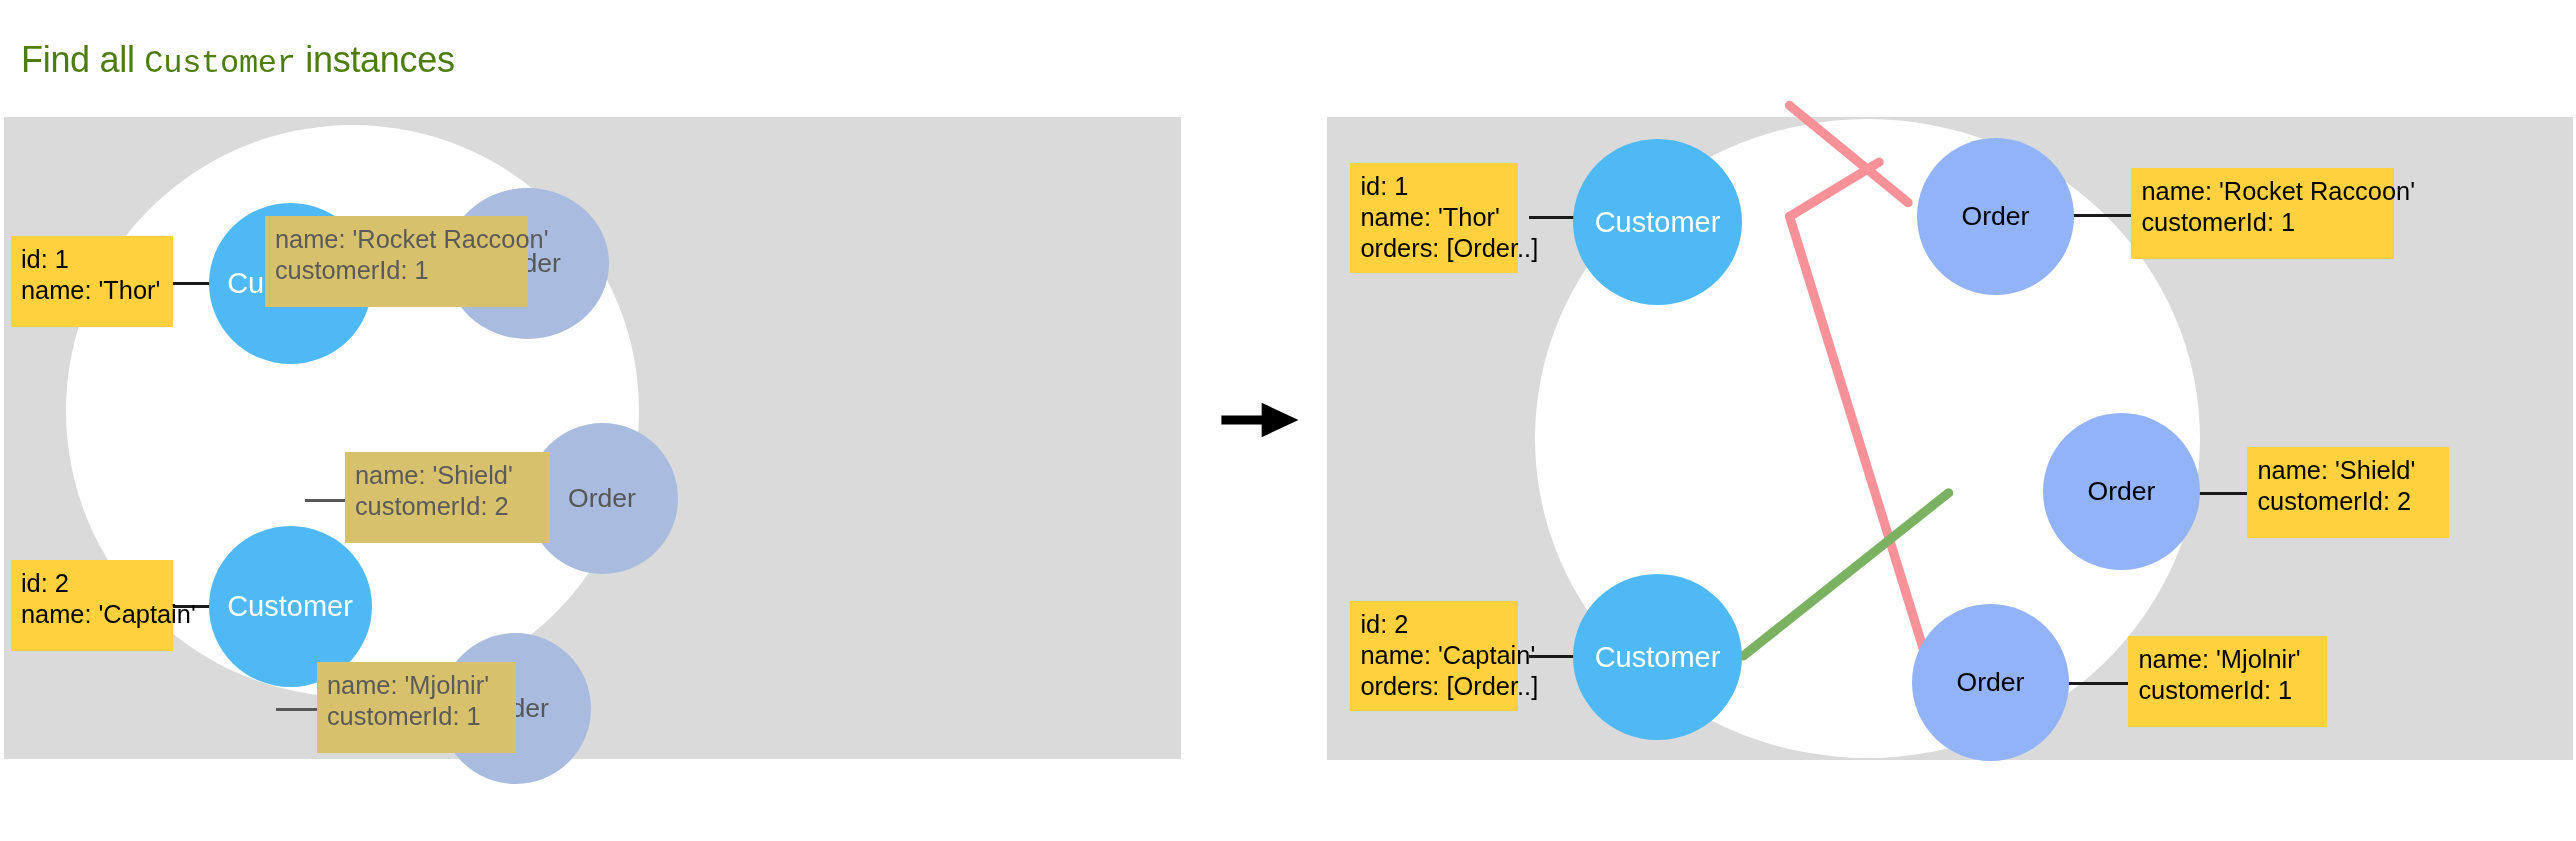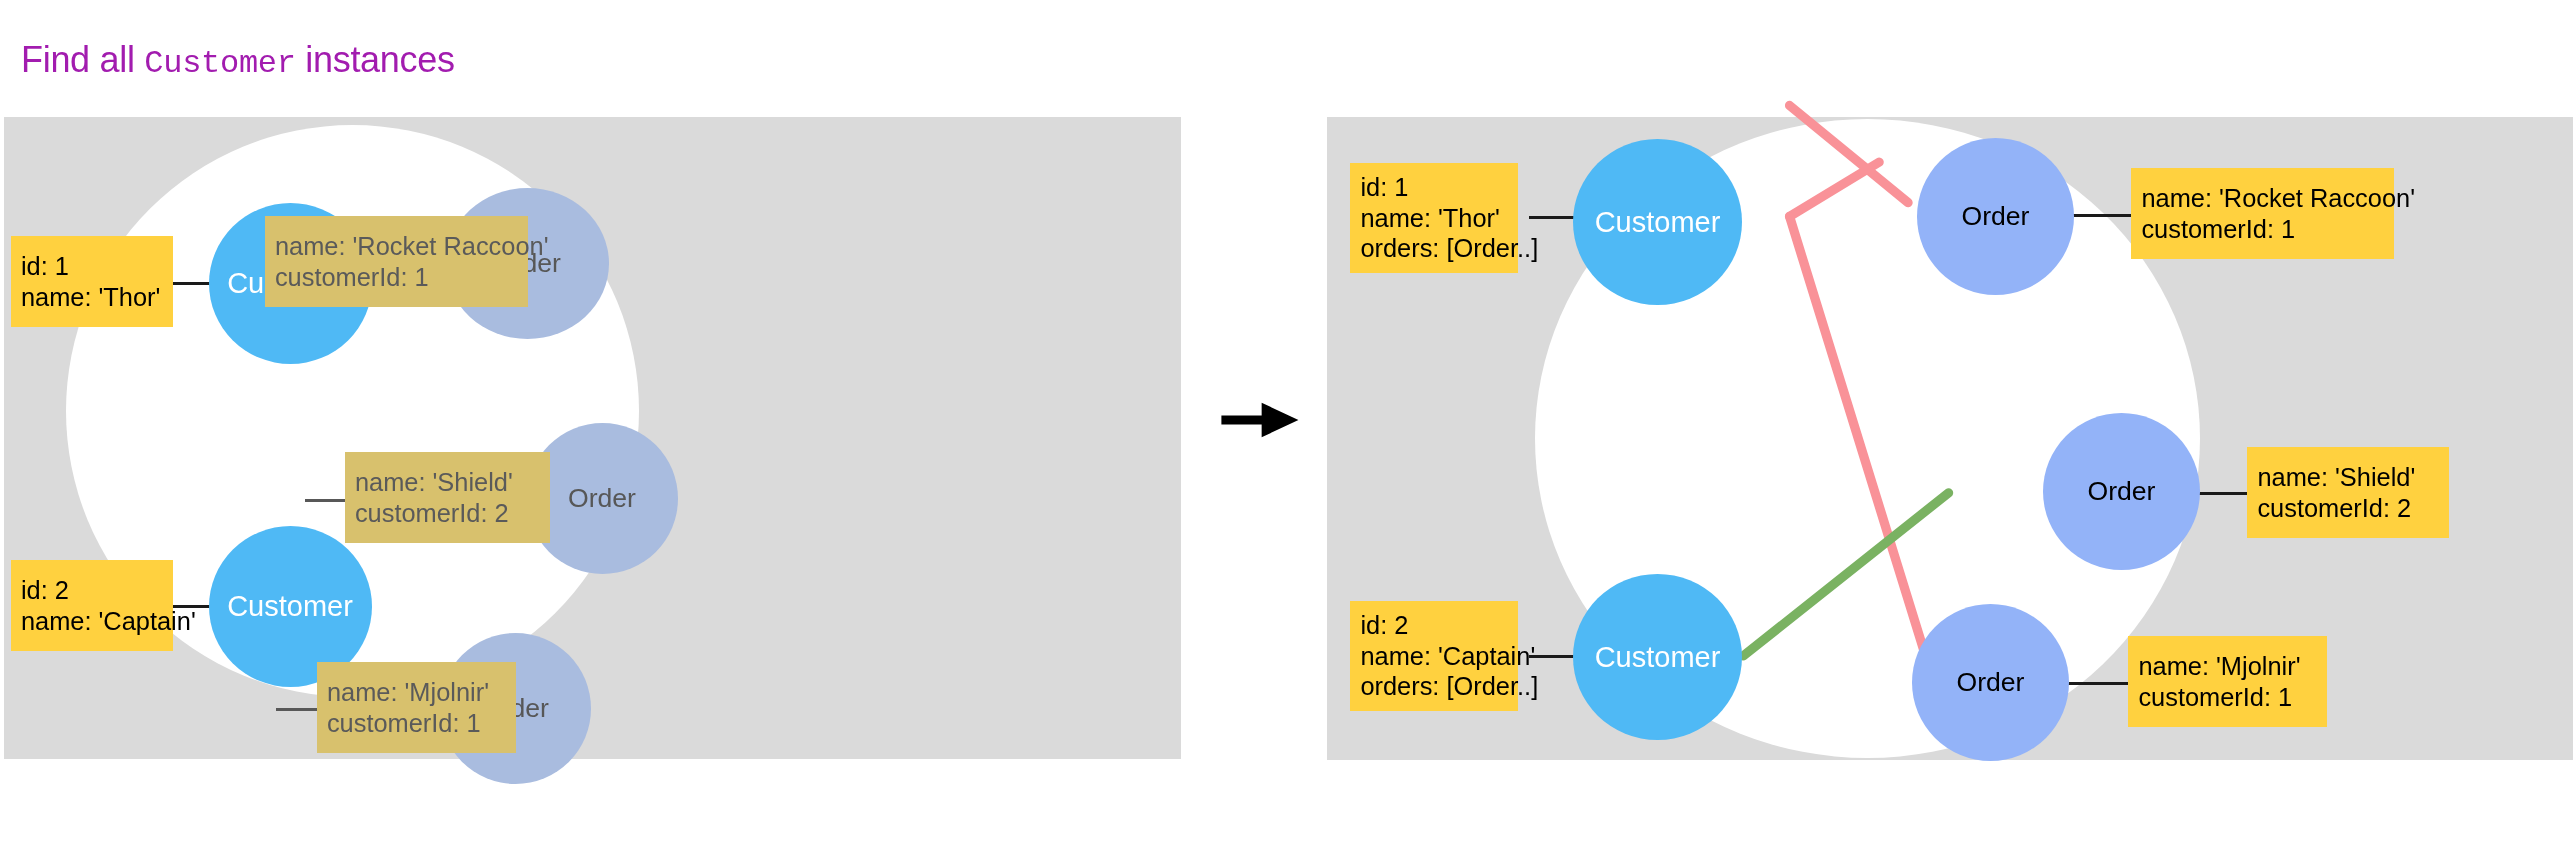--- a/index.html
+++ b/index.html
@@ -20,21 +20,21 @@
     left: 0; top: 0;
     width: 2576px;
     height: 842px;
   }
 
   
   .title {
     position: absolute;
     white-space: nowrap;
     font-size: 36px;
-    color: #a21caf;
+    color: #4d7c0f;
     font-family: "Liberation Sans", sans-serif;
     letter-spacing: -0.3px;
   }
   .title .mono {
     font-family: "Liberation Mono", monospace;
     font-size: 32px;
   }
   #title-left  { left: 21px;  top: 39px; }
   #title-right { left: 1325px; top: 39px; }
 
@@ -77,21 +77,20 @@
   .node-order-hl { background: #93b3f8; }
   .node-order-hl .node-label { color: #000000; font-size: 26.6px; }
 
   
   .infobox {
     position: absolute;
     box-sizing: border-box;
     padding: 8px 10.4px;
     display: flex;
     flex-direction: column;
-    justify-content: center;
     white-space: nowrap;
   }
   .infobox .line {
     font-size: 25.4px;
     line-height: 1.22;
   }
   .box-yellow        { background: #ffd13f; }
   .box-yellow .line  { color: #000000; }
   .box-yellow-dim        { background: #d8c16d; }
   .box-yellow-dim .line  { color: #5a5a5a; }

